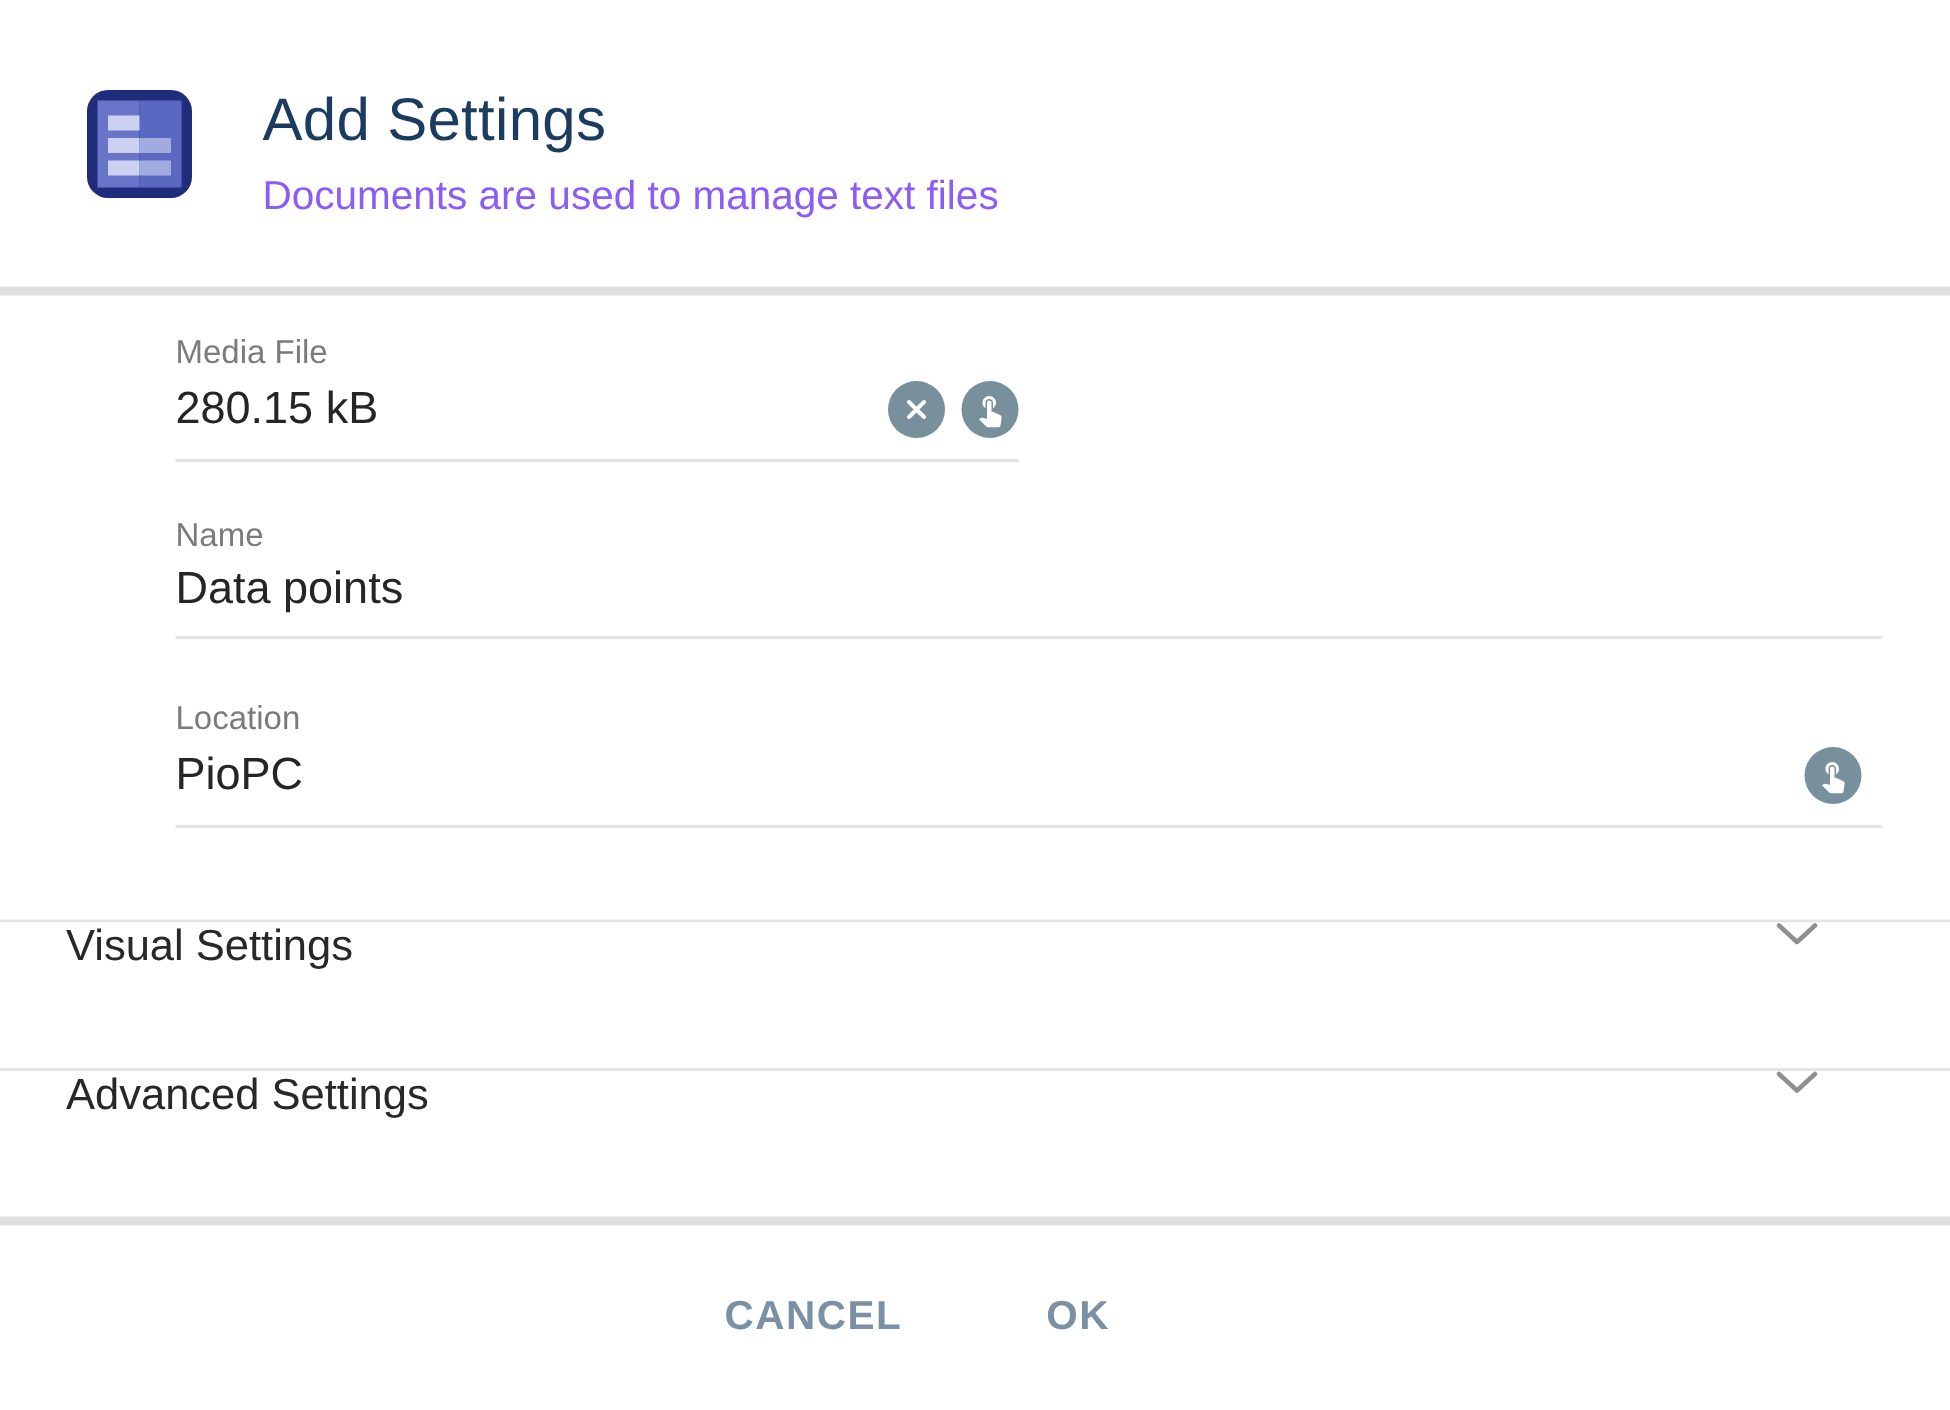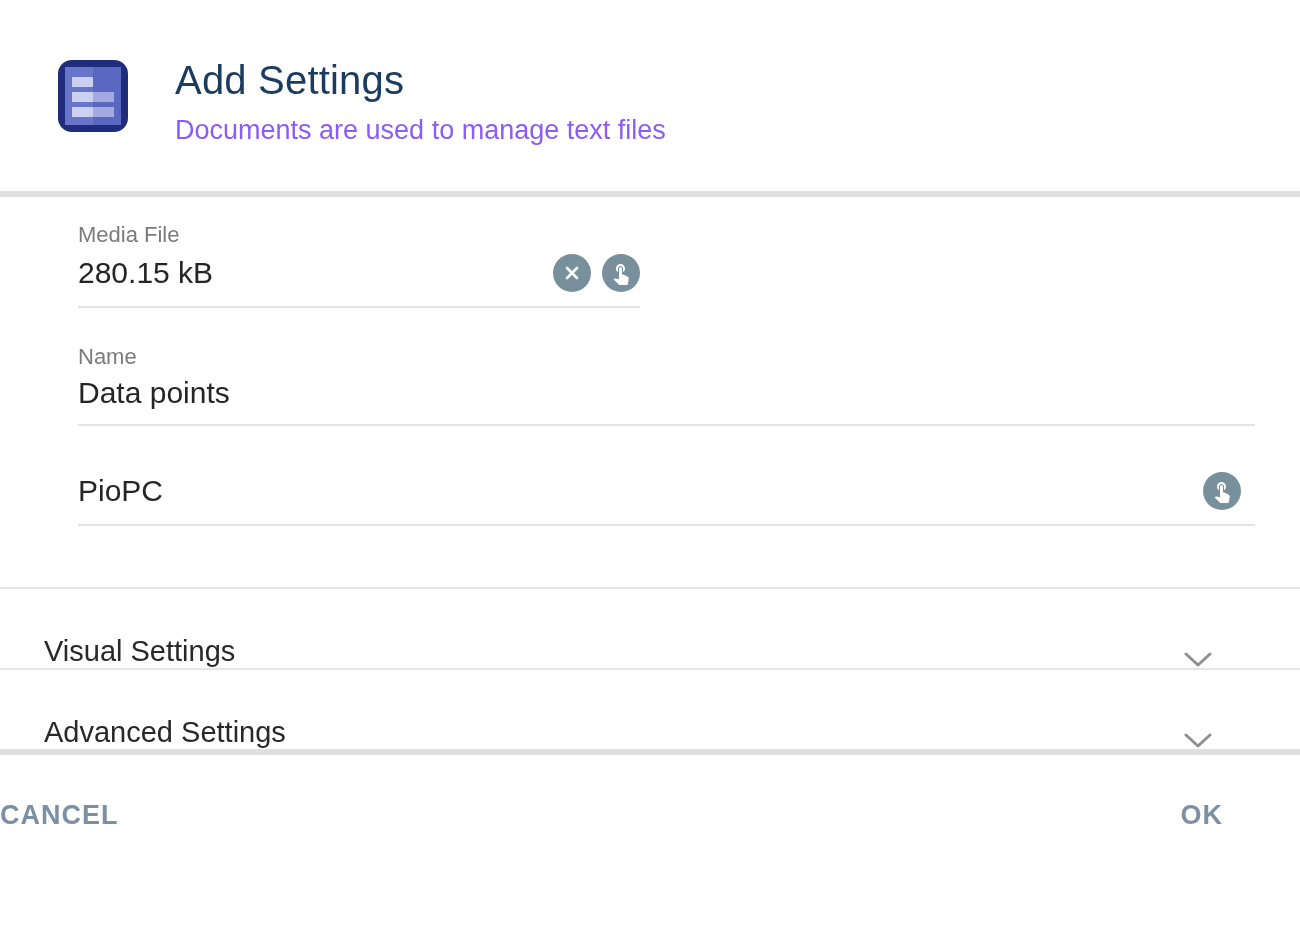--- a/index.html
+++ b/index.html
@@ -15,21 +15,21 @@
   
   .header { height:191px; box-sizing:border-box; padding:56px 0 0 58px; display:flex; }
   .doc-icon { width:70px; height:72px; margin-top:4px; flex:0 0 auto; }
   .header-text { margin-left:47px; }
   .title { margin:0; font-size:40px; font-weight:400; color:#1b3c5f; line-height:48px; letter-spacing:0.2px; }
   .subtitle { font-size:27px; color:#8b5cf6; margin-top:10px; line-height:32px;text-align:right; }
 
   .divider-thick { height:6px; background:#dfdfdf; }
 
   
-  .form { padding-left:78px; padding-right:45px; }
+  .form { padding-left:78px; padding-right:45px;margin-left:39px; }
   .field-label { font-size:22px; color:#7b7b7b; line-height:26px; }
   .field-media { padding-top:25px; }
   .field-name { margin-top:36px; }
   .field-location { margin-top:40px; }
   .input-box {
     display:flex; 
     border-bottom:2px solid #e3e3e3;
     padding:6px 0 14px 0;
   }
   .media-box { width:562px; }
@@ -44,29 +44,29 @@
     display:flex; align-items:center; justify-content:center;
     cursor:pointer; flex:0 0 auto; margin-left:11px;
   }
   .circle-btn svg { display:block; }
   .location-pick { margin-right:14px; }
 
   
   .thin-divider { height:2px; background:#e5e5e5; }
   .pre-sections { margin-top:61px; }
   .section-row {
-    height:79px; display:flex; align-items:flex-end; justify-content:space-between;
+    height:97px; display:flex; align-items:flex-start; justify-content:space-between;
     padding:0 88px 0 44px; cursor:pointer; background:#fff;
   }
   .section-label { font-size:29px; color:#282828; }
   .chevron { width:28px; height:16px; }
 
   
   .footer {
-    height:120px; display:flex; align-items:center; justify-content:space-between;
+    height:120px; display:flex; align-items:center; justify-content:center;
     padding-right:77px;
   }
   .text-btn {
     font-family:inherit; font-size:27px; font-weight:bold; letter-spacing:1px;
     color:#7b90a5; background:none; border:none; cursor:pointer; padding:0;
   }
   .cancel-btn { margin-right:96px; }
 </style>
 </head>
 <body>
@@ -112,20 +112,21 @@
     </div>
 
     <div class="field field-name">
       <div class="field-label">Name</div>
       <div class="input-box">
         <input class="value-input" value="Data points" style="">
       </div>
     </div>
 
     <div class="field field-location">
+      <div class="field-label">Location</div>
       <div class="input-box">
         <input class="value-input" readonly="" value="PioPC" style="">
         <button class="circle-btn location-pick">
           <svg width="24" height="24" viewBox="0 0 24 24">
             <path fill="#ffffff" d="M9 11.24V7.5C9 6.12 10.12 5 11.5 5S14 6.12 14 7.5v3.74c1.21-.81 2-2.18 2-3.74C16 5.01 13.99 3 11.5 3S7 5.01 7 7.5c0 1.56.79 2.93 2 3.74zm9.84 4.63l-4.54-2.26c-.17-.07-.35-.11-.54-.11H13v-6c0-.83-.67-1.5-1.5-1.5S10 6.67 10 7.5v10.74l-3.43-.72c-.08-.01-.15-.03-.24-.03-.31 0-.59.13-.79.33l-.79.8 4.94 4.94c.27.27.65.44 1.06.44h6.79c.75 0 1.33-.55 1.44-1.28l.75-5.27c.01-.07.02-.14.02-.2 0-.62-.38-1.16-.91-1.38z"></path>
           </svg>
         </button>
       </div>
     </div>
 

